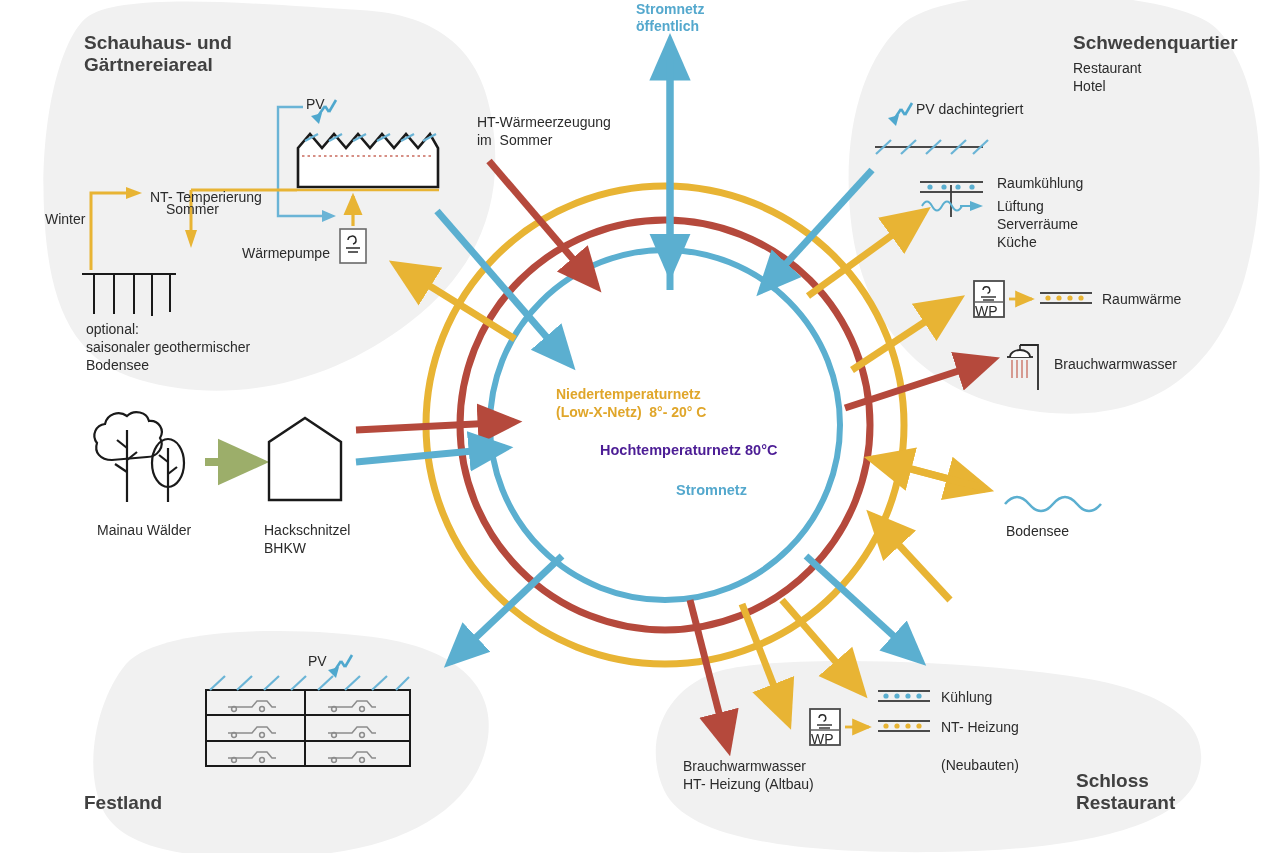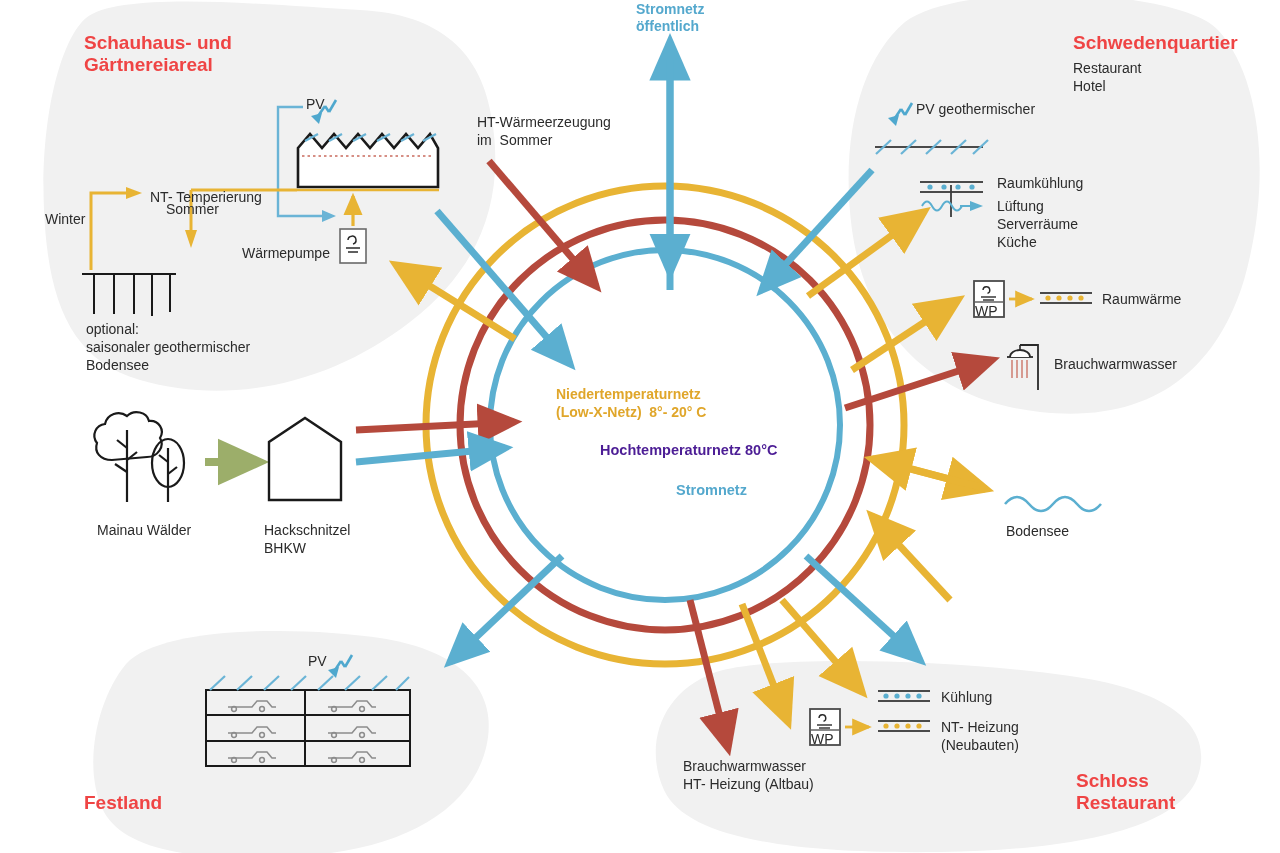--- a/index.html
+++ b/index.html
@@ -1,21 +1,21 @@
 <!DOCTYPE html>
 <html><head>
 <meta charset="utf-8">
 <style>
   html,body{margin:0;padding:0;background:#fff;}
   body{width:1280px;height:853px;overflow:hidden;
        font-family:"Liberation Sans","DejaVu Sans",sans-serif;color:#222;}
   #stage{position:relative;width:1280px;height:853px;}
   svg#diagram{position:absolute;left:0;top:0;width:1280px;height:853px;}
   .lbl{position:absolute;white-space:pre;line-height:1.25;}
-  .t-zone{font-size:19px;font-weight:bold;color:#ef4444;}
+  .t-zone{font-size:19px;font-weight:bold;color:#404040;}
   .t-sub{font-size:14px;color:#2b2b2b;}
   .t-body{font-size:14px;color:#2b2b2b;}
   .t-ring-y{font-size:14px;font-weight:bold;color:#E0A62A;}
   .t-ring-r{font-size:14.5px;font-weight:bold;color:#4c1d95;}
   .t-ring-b{font-size:14.5px;font-weight:bold;color:#54A8CD;}
   .t-blue{font-size:14px;font-weight:bold;color:#54A8CD;}
 </style>
 </head>
 <body>
 
@@ -353,34 +353,34 @@
 <div class="lbl t-body" style="left:86px;top:357px;">Bodensee</div>
 
 <div class="lbl t-body" style="left:97px;top:522px;">Mainau Wälder</div>
 <div class="lbl t-body" style="left:264px;top:522px;">Hackschnitzel</div>
 <div class="lbl t-body" style="left:264px;top:540px;">BHKW</div>
 <div class="lbl t-body" style="left:1006px;top:523px;">Bodensee</div>
 
 <div class="lbl t-zone" style="left:1073px;top:31px;">Schwedenquartier</div>
 <div class="lbl t-sub" style="left:1073px;top:60px;">Restaurant</div>
 <div class="lbl t-sub" style="left:1073px;top:78px;">Hotel</div>
-<div class="lbl t-body" style="left:916px;top:101px;">PV geothermischer</div>
+<div class="lbl t-body" style="left:916px;top:101px;">PV dachintegriert</div>
 <div class="lbl t-body" style="left:997px;top:163px;margin-top:12px;">Raumkühlung</div>
 <div class="lbl t-body" style="left:997px;top:198px;">Lüftung</div>
 <div class="lbl t-body" style="left:997px;top:216px;">Serverräume</div>
 <div class="lbl t-body" style="left:997px;top:234px;">Küche</div>
 <div class="lbl t-body" style="left:975px;top:303px;font-size:14px;">WP</div>
 <div class="lbl t-body" style="left:1102px;top:291px;">Raumwärme</div>
 <div class="lbl t-body" style="left:1054px;top:356px;">Brauchwarmwasser</div>
 
 <div class="lbl t-zone" style="left:84px;top:791px;text-align:right;">Festland</div>
 <div class="lbl t-body" style="left:308px;top:653px;">PV</div>
 
 <div class="lbl t-zone" style="left:1076px;top:769px;">Schloss</div>
 <div class="lbl t-zone" style="left:1076px;top:791px;">Restaurant</div>
 <div class="lbl t-body" style="left:683px;top:758px;">Brauchwarmwasser</div>
 <div class="lbl t-body" style="left:683px;top:776px;">HT- Heizung (Altbau)</div>
 <div class="lbl t-body" style="left:941px;top:689px;">Kühlung</div>
 <div class="lbl t-body" style="left:811px;top:731px;font-size:14px;">WP</div>
 <div class="lbl t-body" style="left:941px;top:719px;">NT- Heizung</div>
-<div class="lbl t-body" style="left:941px;top:737px;">(Neubauten)</div>
+<div class="lbl t-body" style="left:941px;top:757px;">(Neubauten)</div>
 
 </div>
 
 </body></html>

